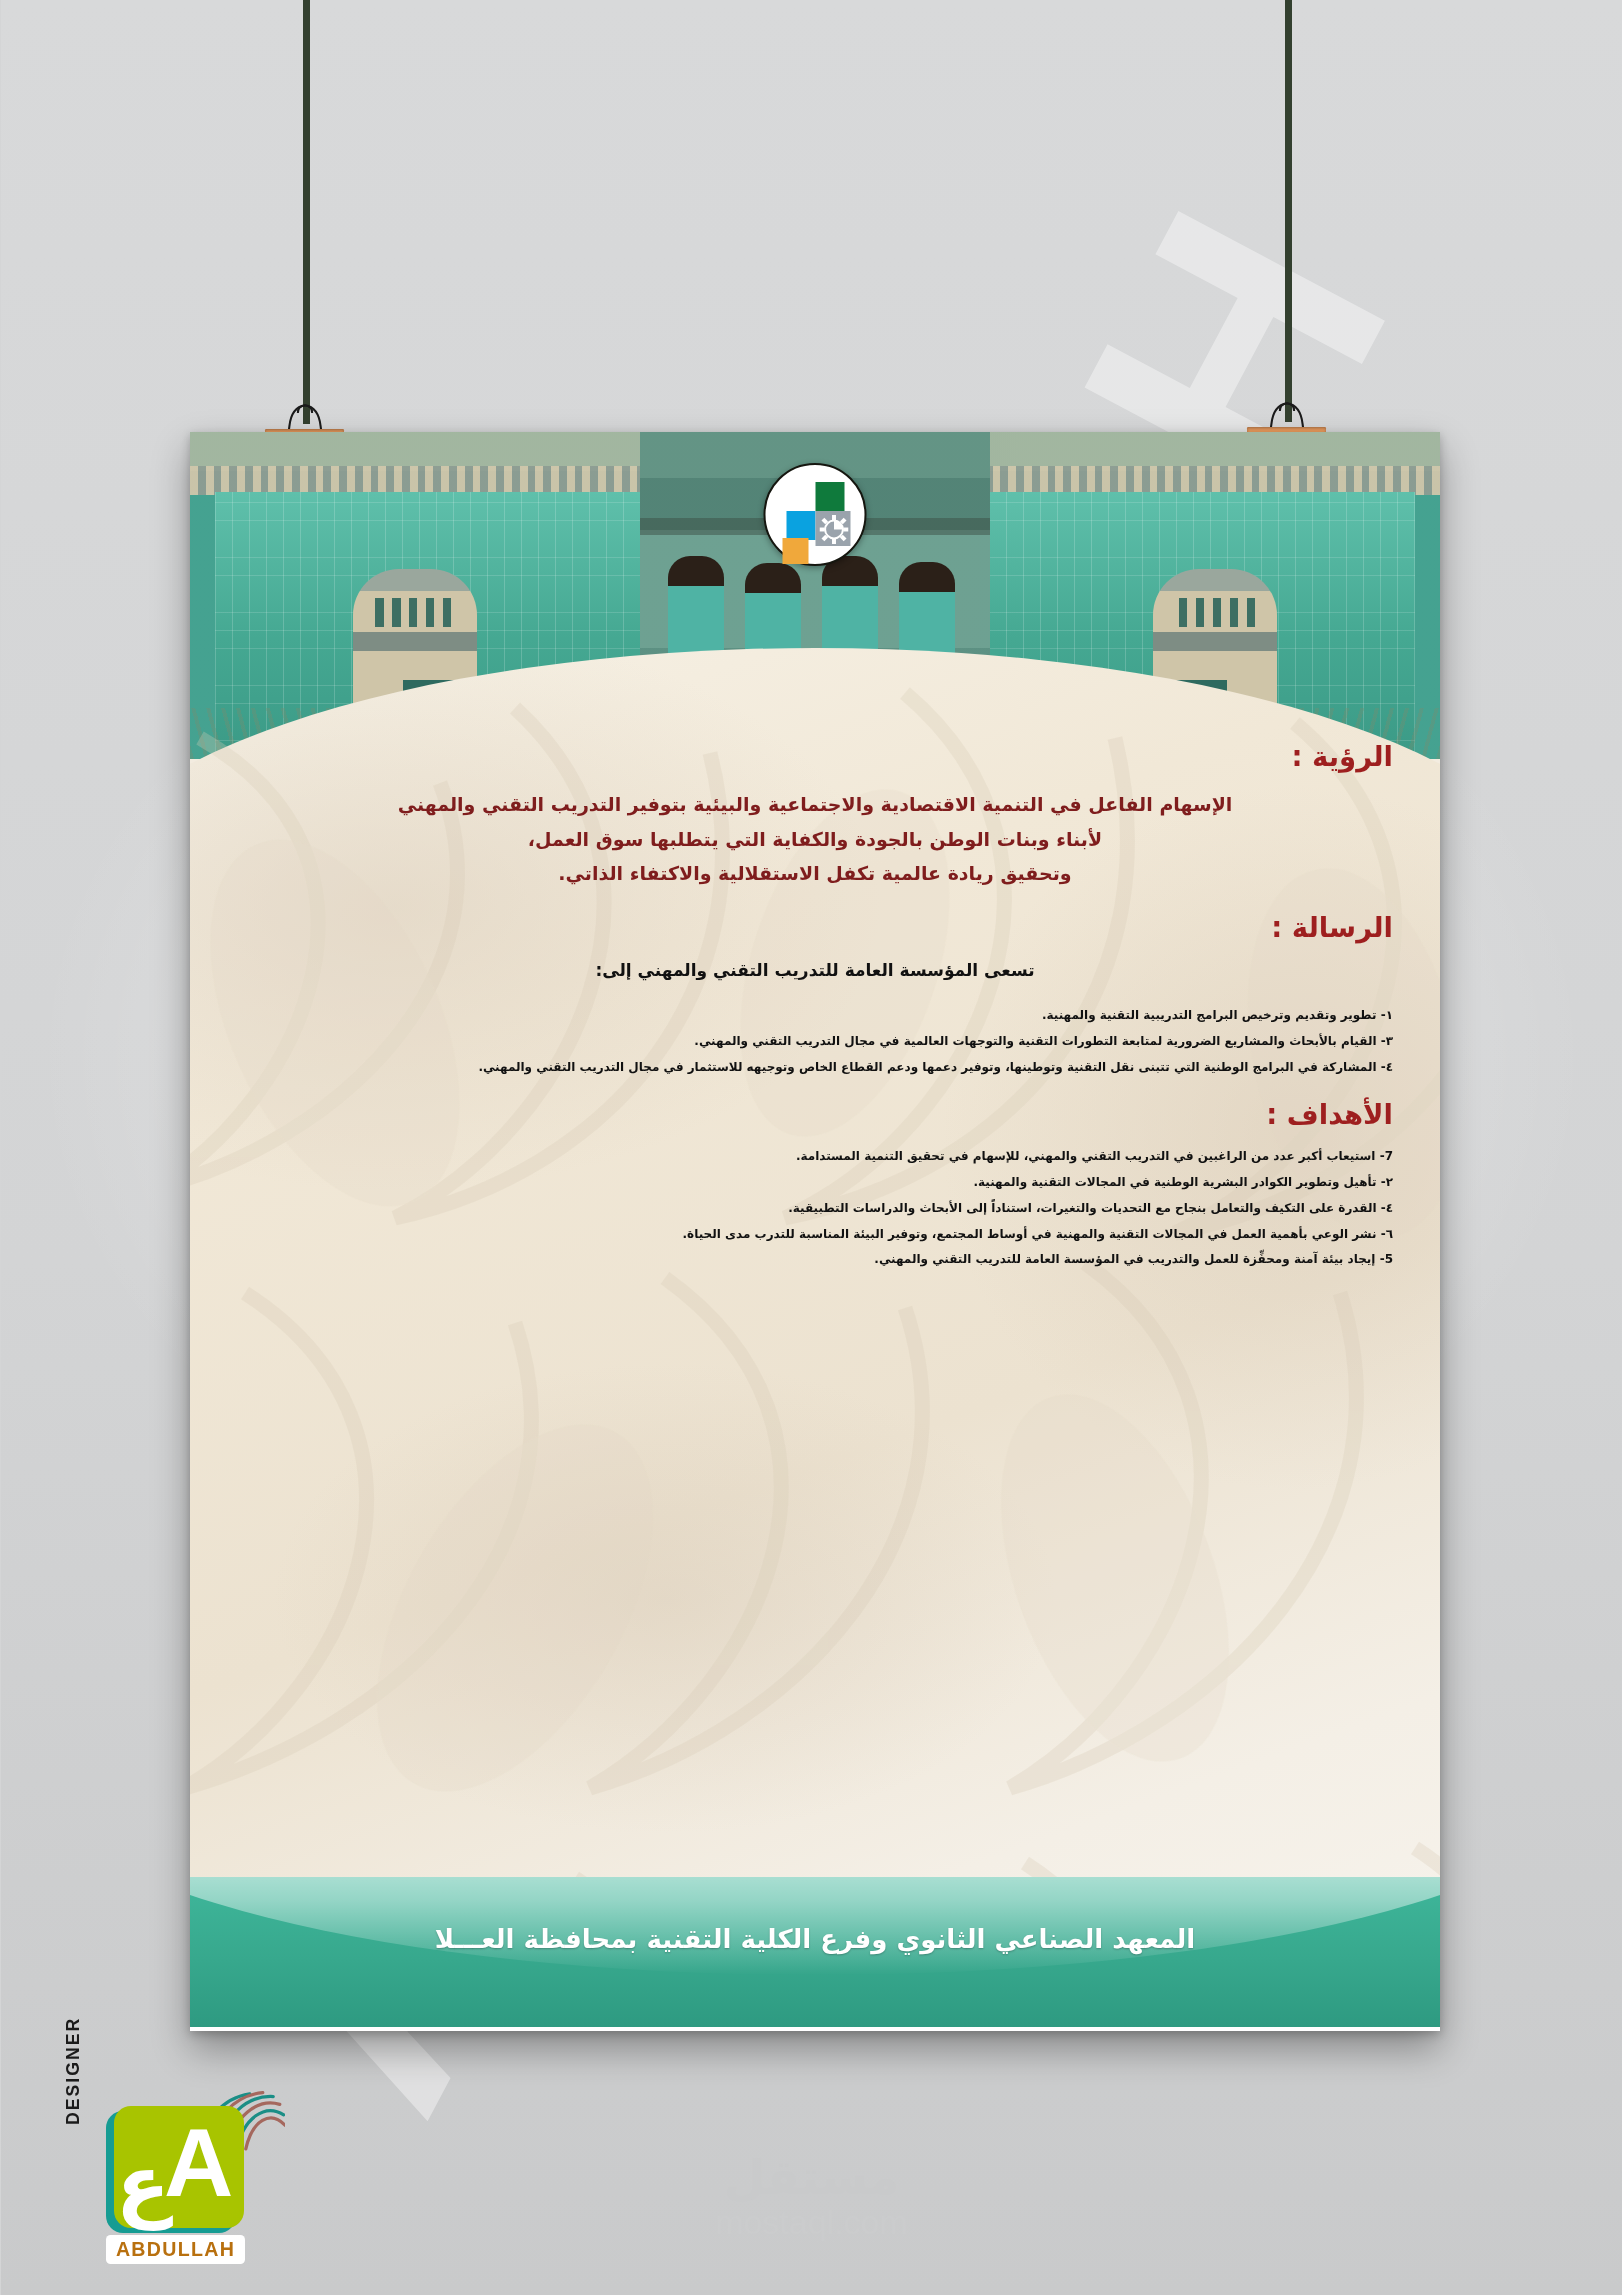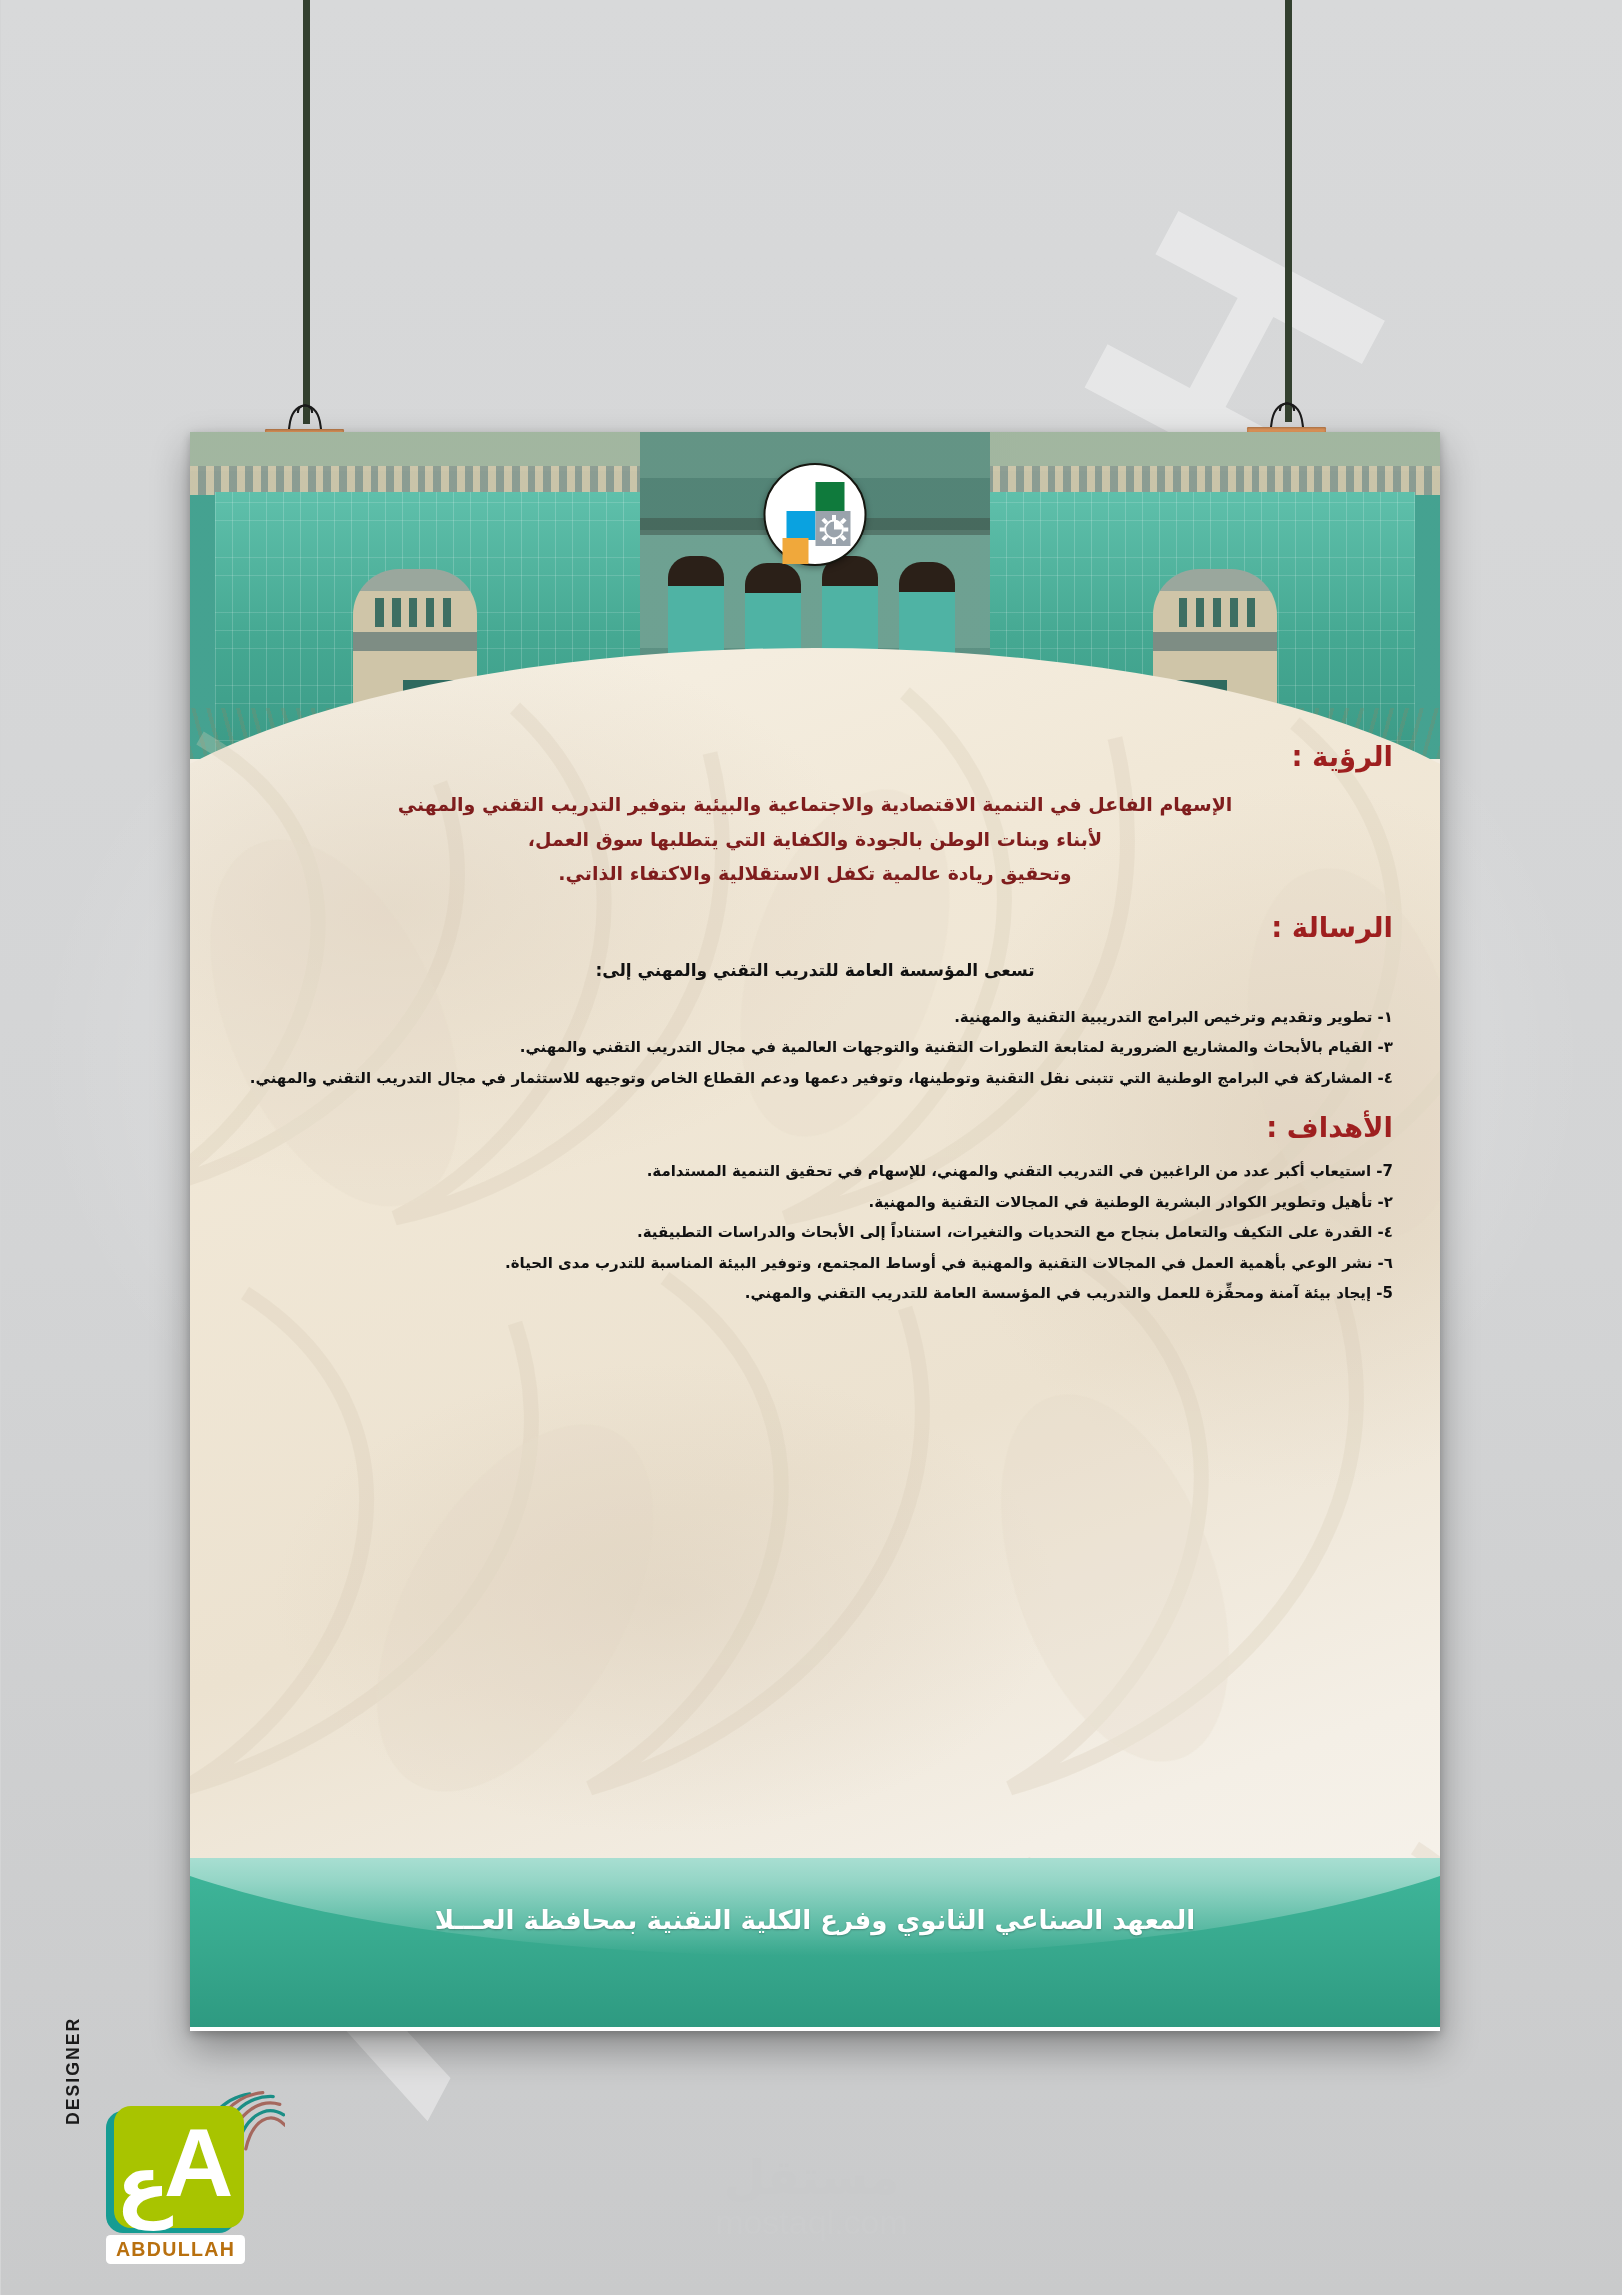--- a/index.html
+++ b/index.html
@@ -107,21 +107,21 @@
     background:
       radial-gradient(ellipse 785px 458px at 22% 18%, rgba(214,200,181,.45) 0%, rgba(214,200,181,0) 62%),
       radial-gradient(ellipse 589px 589px at 82% 34%, rgba(209,193,172,.38) 0%, rgba(209,193,172,0) 60%),
       radial-gradient(ellipse 654px 393px at 40% 66%, rgba(205,189,168,.30) 0%, rgba(205,189,168,0) 60%),
       linear-gradient(160deg,#f7f2e7 0%,#f1e8d7 26%,#ece2d0 55%,#f4efe6 78%,#f8f5ef 100%);
   }
   .damask{position:absolute;inset:0;opacity:.55;pointer-events:none;}
 
   
   .footer{
-    position:absolute;left:0;right:0;bottom:0;height:169px;
+    position:absolute;left:0;right:0;bottom:0;height:150px;
     background:linear-gradient(180deg,#3fb79b 0%,#37a88d 55%,#2e9a81 100%);
     overflow:hidden;
   }
   .footer:before{
     content:"";position:absolute;left:-12%;top:-98px;width:124%;height:196px;
     border-radius:0 0 50% 50% / 0 0 100% 100%;
     background:linear-gradient(180deg,rgba(255,255,255,.95) 0%,rgba(255,255,255,.45) 62%,rgba(255,255,255,0) 100%);
   }
   .footer-text{
     position:absolute;left:0;right:0;top:47px;text-align:center;
@@ -157,21 +157,21 @@
     font-size:19px;font-weight:bold;line-height:1.62;
     padding:0 39px;
   }
   .vision-body p{margin:0 0 3.9px 0;}
   .intro{
     direction:rtl;text-align:center;color:#111;
     font-size:17px;font-weight:bold;margin:0 0 26px 0;
   }
   ul.points{list-style:none;margin:0;padding:0;direction:rtl;}
   ul.points li{
-    text-align:right;color:#111;font-size:15px;font-weight:bold;
+    text-align:right;color:#111;font-size:12px;font-weight:bold;
     line-height:1.5;margin:0 0 7.9px 0;
   }
   .sec{margin-bottom:6.5px;}
   .sec.vision{margin-bottom:22px;}
   .sec.mission{margin-bottom:22px;}
 
   
   .designer{position:absolute;left:51px;top:2086px;width:203px;height:196px;}
   .dsq{position:absolute;left:55px;top:25px;width:130px;height:122px;border-radius:17px;background:#169c93;}
   .dsq2{position:absolute;left:63px;top:19.6px;width:130px;height:122px;border-radius:17px;background:#a8c400;}

